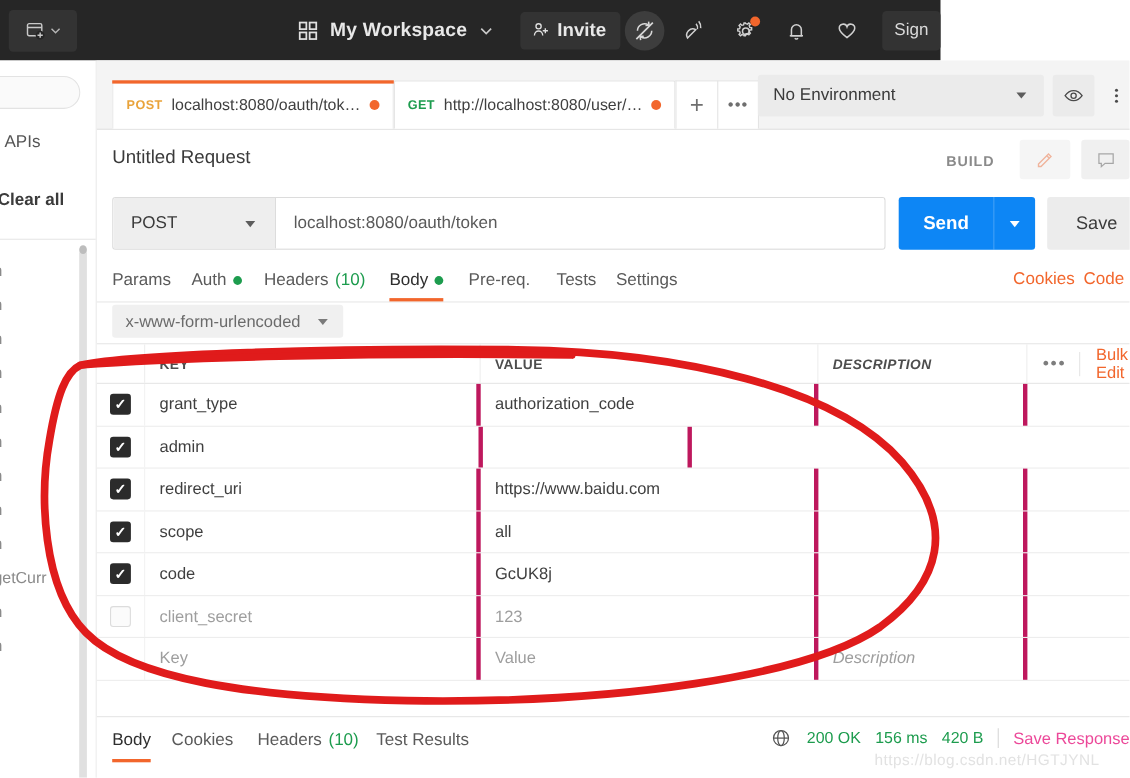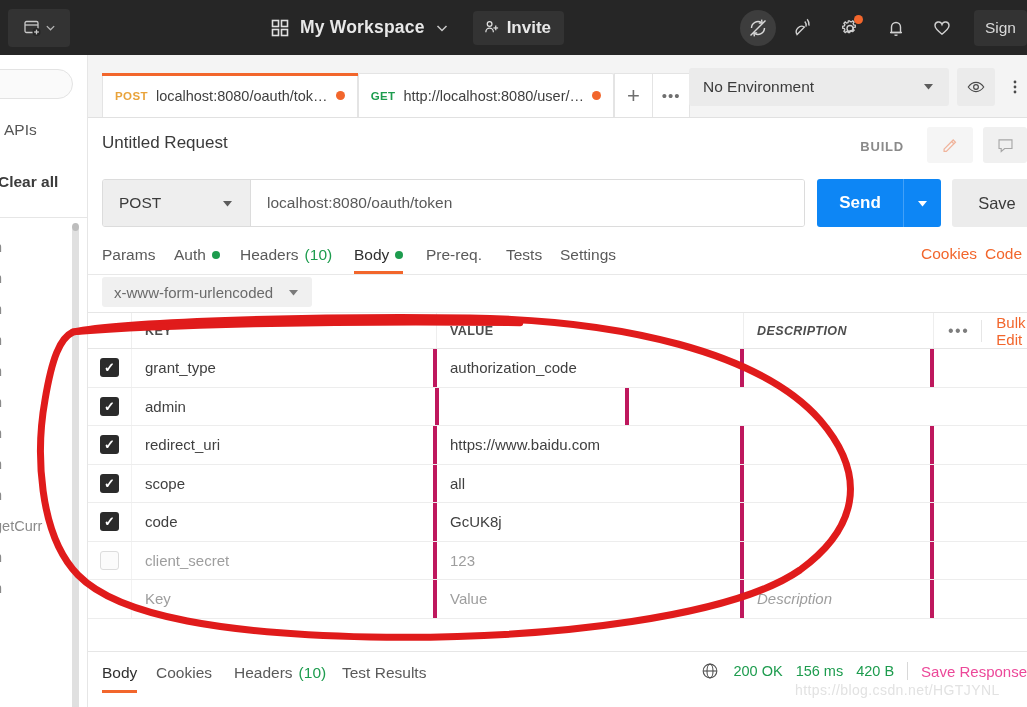--- a/index.html
+++ b/index.html
@@ -6,21 +6,21 @@
   html, body {
     width: 1027px; height: 707px;
     font-family: "Liberation Sans", sans-serif;
     background: #ffffff;
     overflow: hidden;
   }
   #app { position: relative; width: 1027px; height: 707px; }
 
   
   .topbar {
-    position: absolute; left: 0; top: 0; width: 1027px; height: 55px;
+    position: absolute; left: 0; top: 0; width: 855px; height: 55px;
     background: #262626; display: flex; align-items: center;
   }
   .ws-new-btn {
     margin-left: 8px; width: 62px; height: 38px; border-radius: 4px;
     background: #333333; display: flex; align-items: center; justify-content: center;
     gap: 3px; cursor: pointer;
   }
   .topbar-center {
     position: absolute; left: 270px; top: 0; height: 55px;
     display: flex; align-items: center; gap: 10px;

